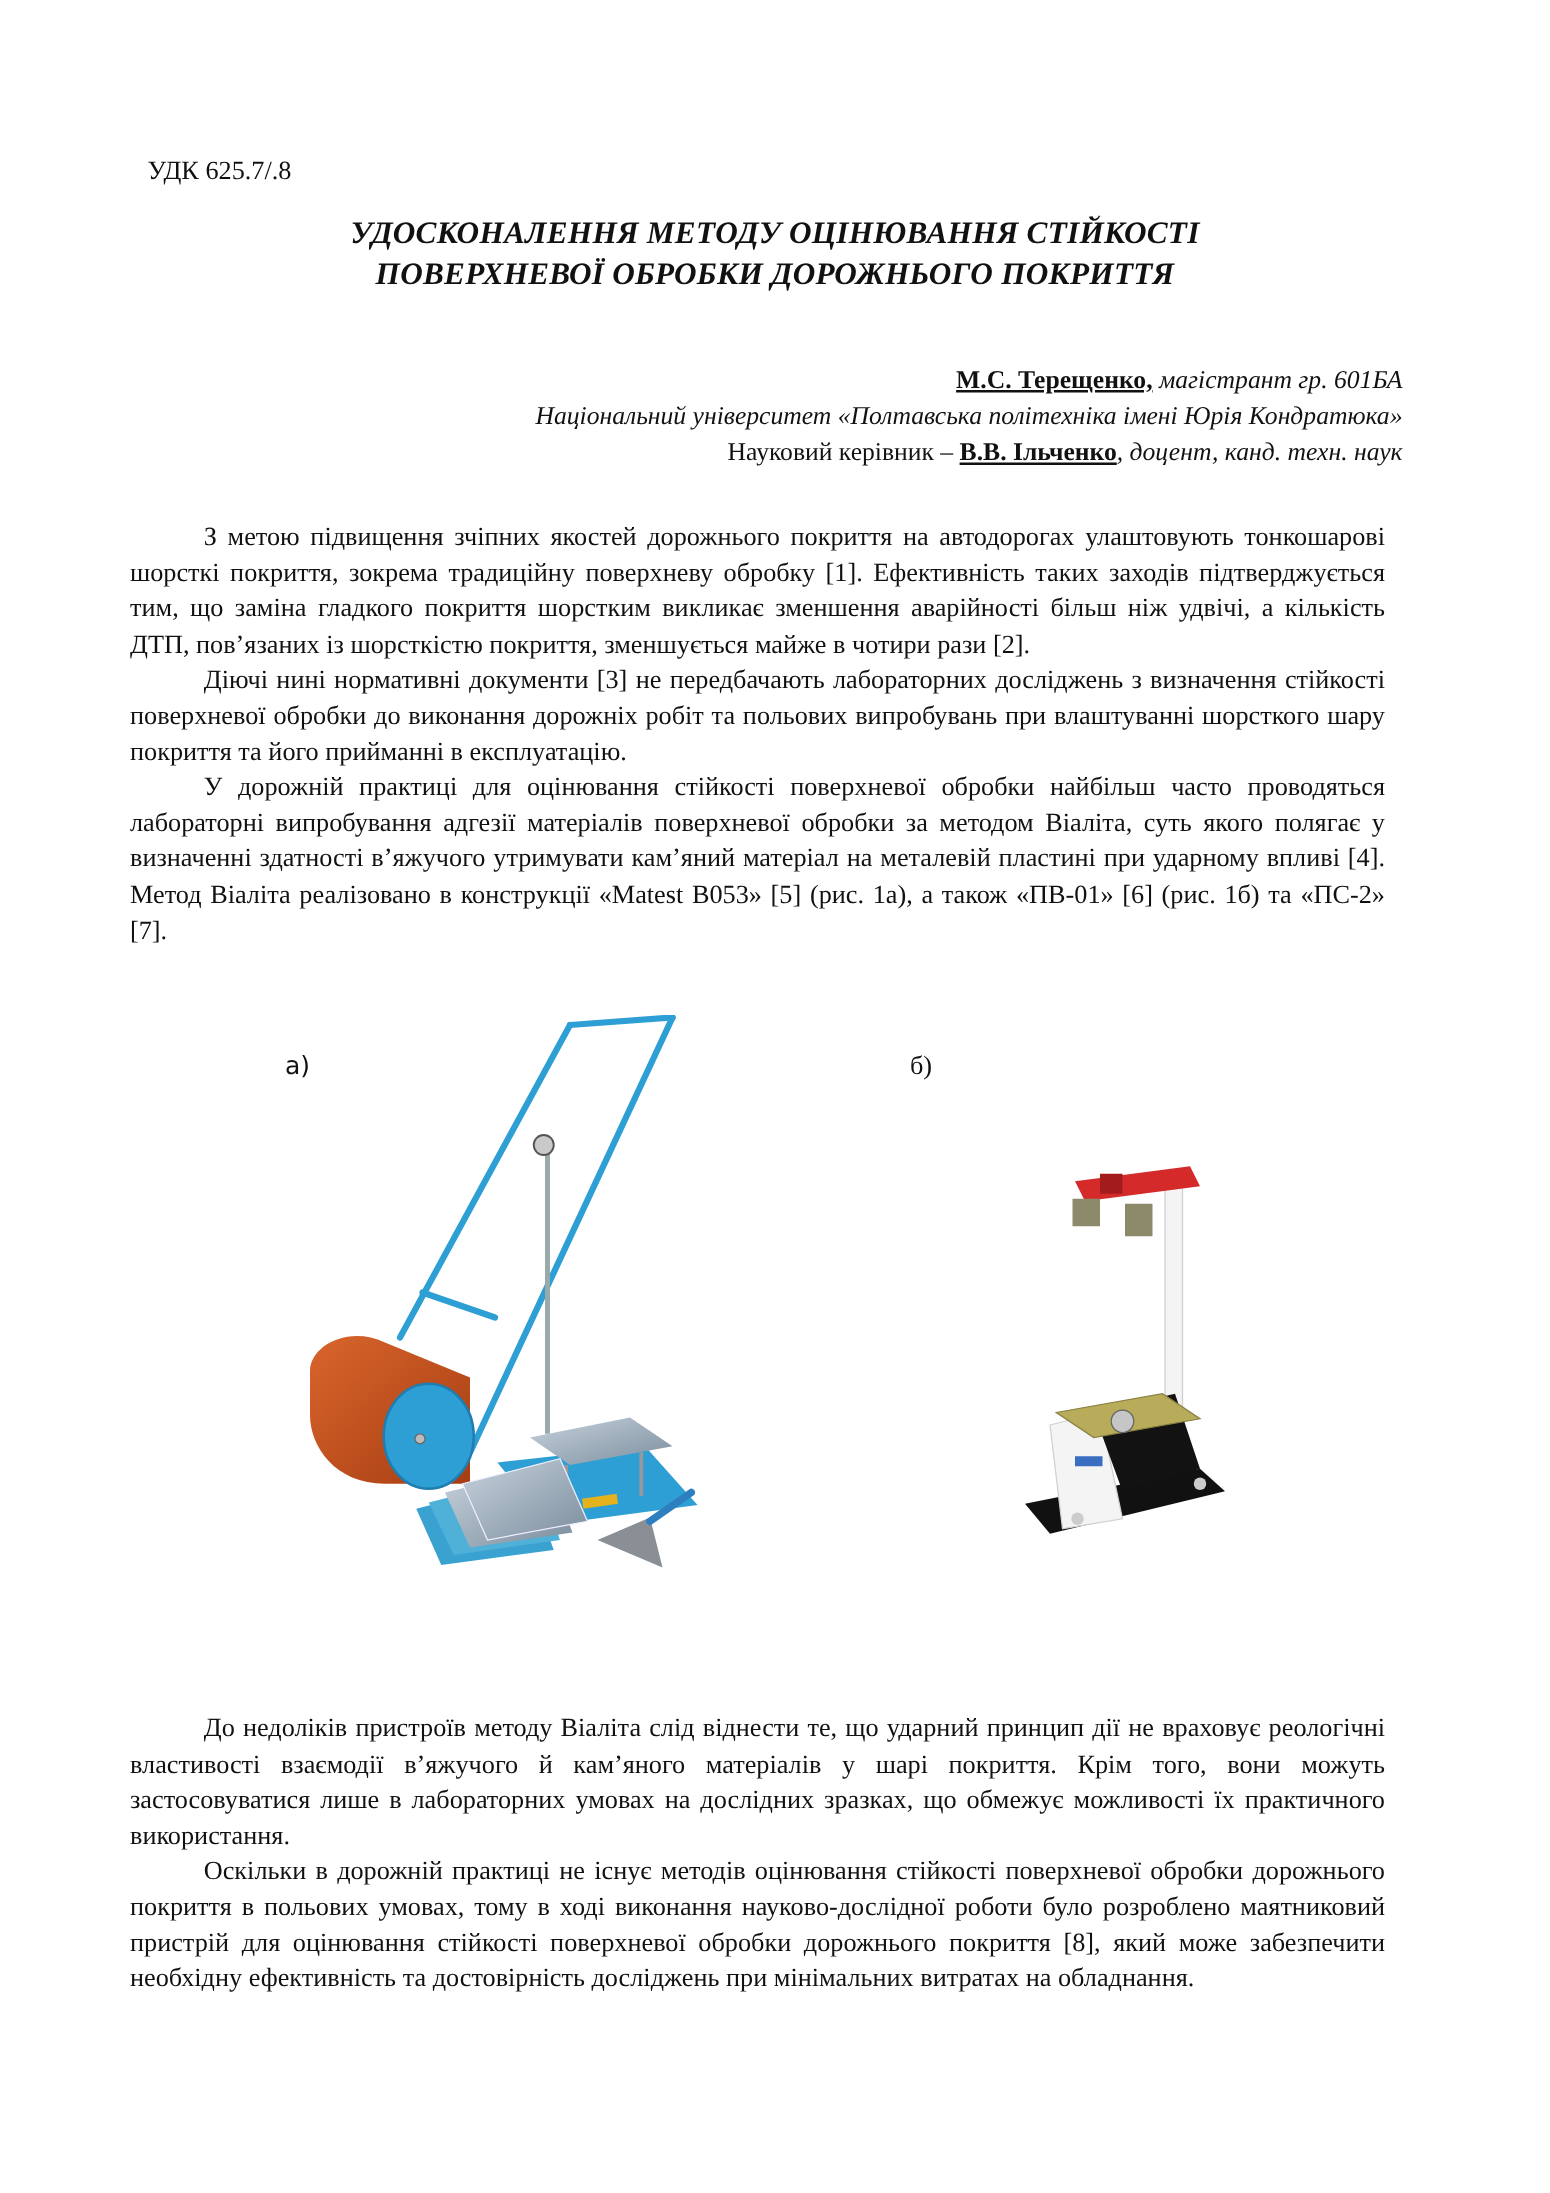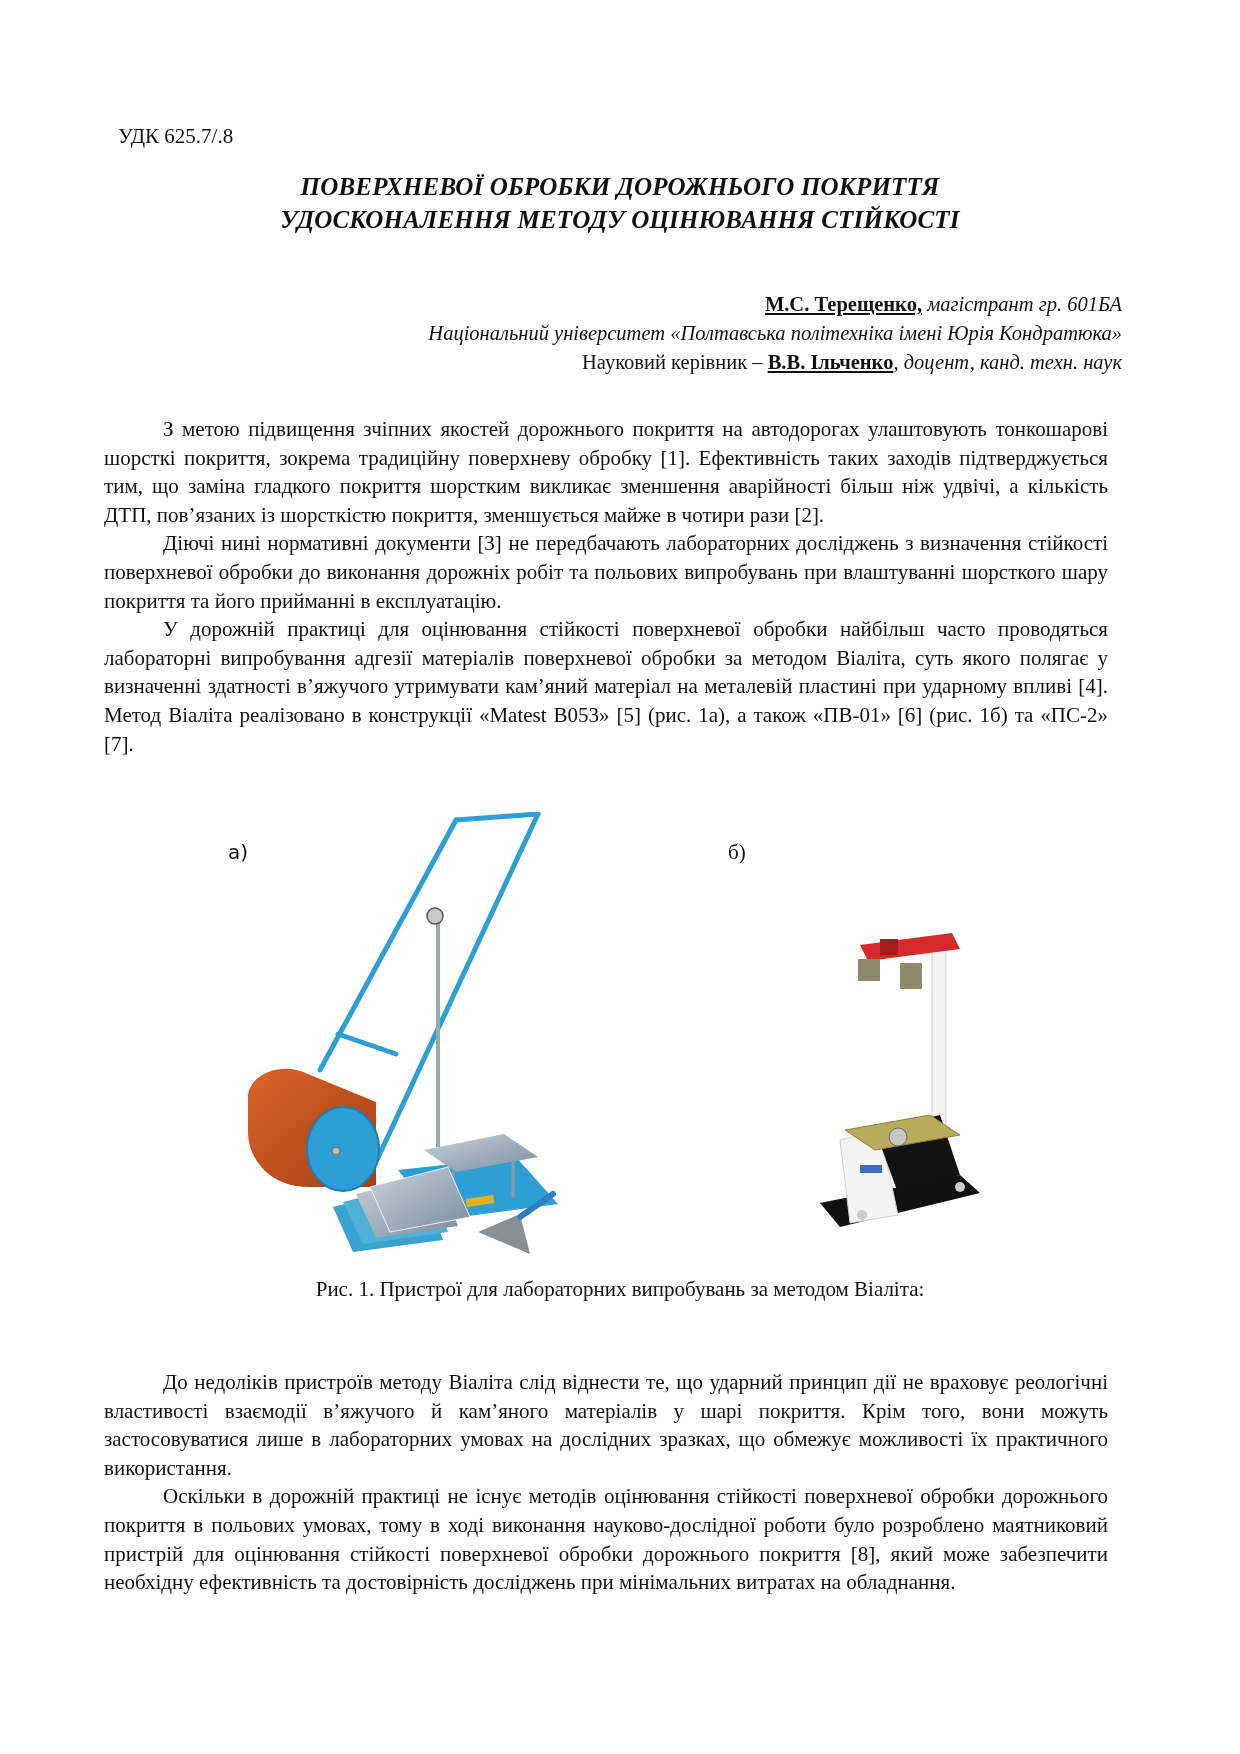--- a/index.html
+++ b/index.html
@@ -26,22 +26,22 @@
                font-size: 21px; line-height: 28px; }
   </style>
 </head>
 <body>
 
 <div class="page">
 
   <div class="udk">УДК 625.7/.8</div>
 
   <div class="title">
+    <div>УДОСКОНАЛЕННЯ МЕТОДУ ОЦІНЮВАННЯ СТІЙКОСТІ</div>
     <div>ПОВЕРХНЕВОЇ ОБРОБКИ ДОРОЖНЬОГО ПОКРИТТЯ</div>
-    <div>УДОСКОНАЛЕННЯ МЕТОДУ ОЦІНЮВАННЯ СТІЙКОСТІ</div>
   </div>
 
   <div class="authors">
     <div>
       <b>М.С. Терещенко,</b>
       <i>магістрант гр. 601БА</i>
     </div>
     <div>
       <i>Національний університет «Полтавська політехніка імені Юрія Кондратюка»</i>
     </div>
@@ -114,21 +114,20 @@
     <polygon points="20,215 60,205 78,290 30,298" fill="#f4f4f4" stroke="#d0d0d0"></polygon>
     <polygon points="55,205 120,190 140,250 78,268" fill="#121212"></polygon>
     <polygon points="25,205 110,190 140,210 55,225" fill="#b8ac5a" stroke="#8a8042"></polygon>
     <circle cx="78" cy="212" r="9" fill="#c6c6c6" stroke="#666"></circle>
     <rect x="40" y="240" width="22" height="8" fill="#3a6ec0"></rect>
     <circle cx="42" cy="290" r="5" fill="#ccc"></circle>
     <circle cx="140" cy="262" r="5" fill="#ccc"></circle>
   </svg>
 
   <div class="caption">
-    <div>Рис. 1. Пристрої для лабораторних випробувань за методом Віаліта:</div>
   </div>
 
   <div class="body-text" id="para-block-2">
     <p>До недоліків пристроїв методу Віаліта слід віднести те, що ударний принцип дії не враховує реологічні властивості взаємодії в’яжучого й кам’яного матеріалів у шарі покриття. Крім того, вони можуть застосовуватися лише в лабораторних умовах на дослідних зразках, що обмежує можливості їх практичного використання.</p>
     <p>Оскільки в дорожній практиці не існує методів оцінювання стійкості поверхневої обробки дорожнього покриття в польових умовах, тому в ході виконання науково-дослідної роботи було розроблено маятниковий пристрій для оцінювання стійкості поверхневої обробки дорожнього покриття [8], який може забезпечити необхідну ефективність та достовірність досліджень при мінімальних витратах на обладнання.</p>
   </div>
 
 </div>
 
 </body></html>

